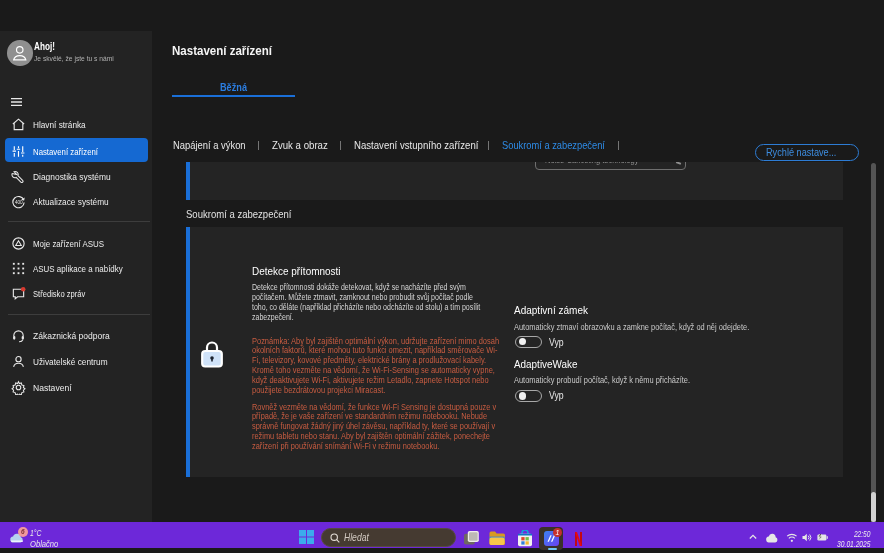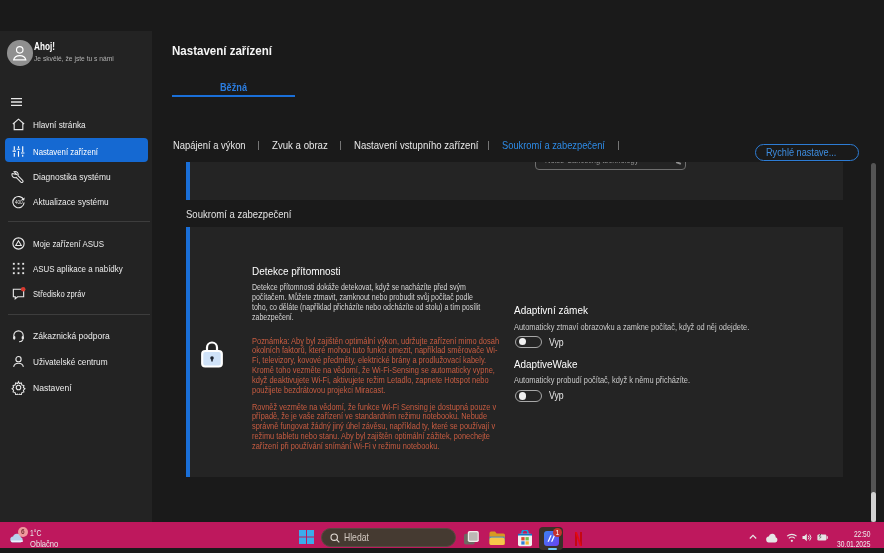--- a/index.html
+++ b/index.html
@@ -65,21 +65,21 @@
   .rc-desc { left:362px; font-size:9px; color:#c9c9c9; }
   .toggle { left:363.4px; width:26.4px; height:11.8px; border:1.1px solid #a8a8a8; border-radius:6px; }
   .knob { position:absolute; left:2.2px; top:1.1px; width:7.4px; height:7.4px; border-radius:50%; background:#f0f0f0; }
   .vyp { left:397px; font-size:11px; color:#e8e8e8; transform:scaleX(0.79); }
 
   
   #sb-track { left:718.8px; top:1px; width:4.9px; height:360px; background:#545454; border-radius:2.5px; }
   #sb-thumb { left:718.8px; top:329.5px; width:4.9px; height:30.5px; background:#d2d2d2; border-radius:2.5px; }
 
   
-  #taskbar { left:0; top:522px; width:884px; height:26px; background:#be185d; }
+  #taskbar { left:0; top:522px; width:884px; height:26px; background:#6d28d9;font-style:italic; }
   #weather-t1 { left:30.2px; top:5.7px; font-size:8.4px; color:#e8e8e8; transform:scaleX(0.818); transform-origin:left center;}
   #weather-t2 { left:30.2px; top:16.7px; font-size:8.4px; color:#e8e8e8; transform:scaleX(0.907); transform-origin:left center;}
   #wbadge { left:17.8px; top:5px; width:9.8px; height:9.8px; border-radius:50%; background:#f0989e;
     font-size:6.5px; color:#7c2d34; text-align:center; line-height:9.8px; font-weight:bold;}
   #search { left:321px; top:6.3px; width:134.5px; height:18.9px; border-radius:9.5px;
     background:#453a31; border:1px solid #574a40; }
   #search-txt { left:21.8px; top:2.9px; font-size:10.2px; color:#d2c9c1; position:absolute;
     transform:scaleX(0.844); transform-origin:left center;}
   #myasus-plate { left:539px; top:4.5px; width:24px; height:23px; background:#3a3129; border-radius:4px; }
   #myasus-badge { left:552.6px; top:5.7px; width:9.8px; height:9.8px; border-radius:50%; background:#c4312d;

